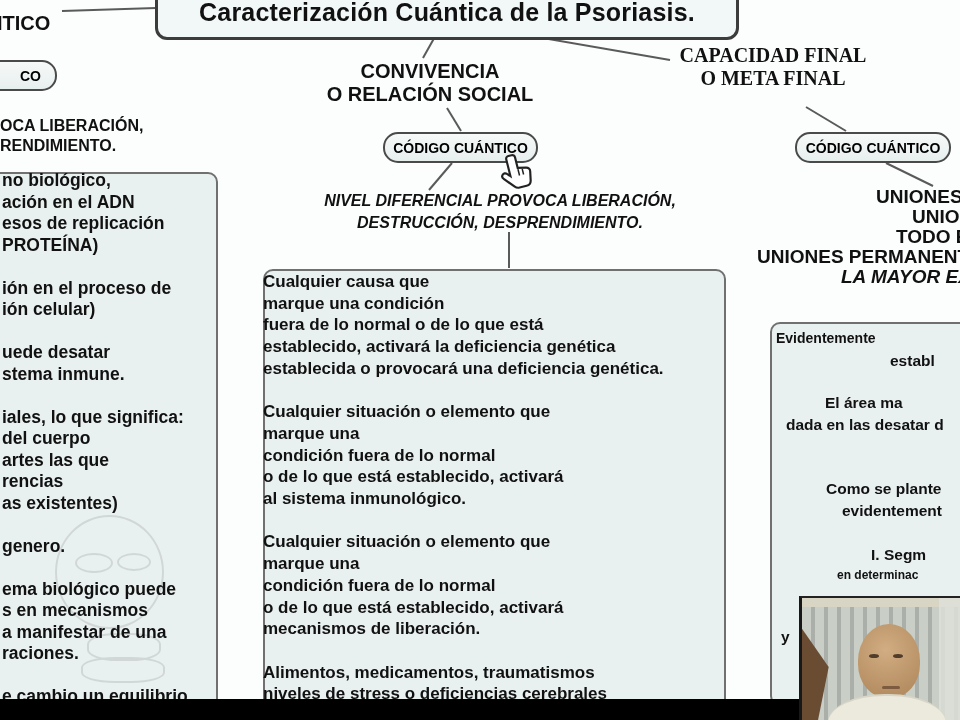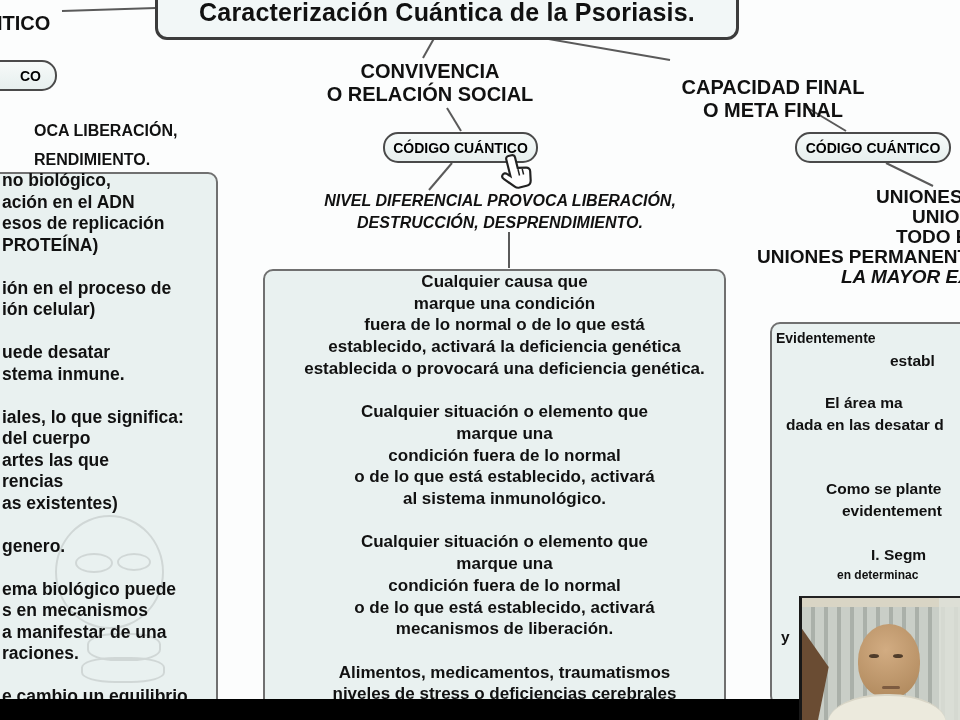--- a/index.html
+++ b/index.html
@@ -19,23 +19,23 @@
   }
   .heading{position:absolute;text-align:center;font-size:20px;line-height:23px;}
   .qbutton{
     position:absolute;height:31px;background:linear-gradient(#f6faf9,#e7efee);
     border:2px solid #4a4a4a;border-radius:15px;
     display:flex;align-items:center;justify-content:center;
     font-size:14px;color:#000;box-sizing:border-box;
   }
   .label{position:absolute;text-align:center;}
   .frag{position:absolute;font-size:19px;white-space:nowrap;}
-  #left-label{left:0;top:116px;font-size:16px;line-height:29px;text-align:left;padding-left:34px;}
+  #left-label{left:0;top:116px;font-size:16px;line-height:20px;text-align:left;}
   #left-box-text{position:absolute;left:2px;top:170px;width:225px;font-size:17.5px;line-height:21.5px;text-align:left;}
-  #center-box-text{position:absolute;left:275px;top:271px;width:459px;font-size:17px;line-height:21.7px;text-align:center;}
+  #center-box-text{position:absolute;left:263px;top:271px;width:459px;font-size:17px;line-height:21.7px;text-align:left;}
   #nivel-label{left:290px;top:190px;width:420px;font-size:16px;line-height:22px;font-style:italic;}
   #watermark{position:absolute;left:45px;top:515px;width:130px;height:165px;opacity:.16;pointer-events:none;}
   #watermark .wm{position:absolute;border:2px solid #555;border-radius:50%;}
   #bottom-bar{position:absolute;left:0;top:699px;width:960px;height:21px;background:#000;z-index:40;}
   
   #webcam{
     position:absolute;left:799px;top:596px;width:161px;height:124px;z-index:50;overflow:hidden;
     border-left:3px solid #181818;border-top:2px solid #222;box-sizing:border-box;
     background:repeating-linear-gradient(90deg,#c9cec7 0 9px,#aab0a9 9px 13px);
   }
@@ -144,21 +144,21 @@
 
 Cualquier situación o elemento que
 marque una
 condición fuera de lo normal
 o de lo que está establecido, activará
 mecanismos de liberación.
 
 Alimentos, medicamentos, traumatismos
 niveles de stress o deficiencias cerebrales</div>
 
-  <div class="heading pre" style="left:643px;top:76px;width:260px;">CAPACIDAD FINAL
+  <div class="heading pre" style="left:643px;top:44px;width:260px;font-family:Liberation Serif, serif;">CAPACIDAD FINAL
 O META FINAL</div>
   <div class="qbutton" style="left:795px;top:132px;width:156px;">
     <span>CÓDIGO CUÁNTICO</span>
   </div>
   <div class="frag" style="left:876px;top:186px;">UNIONES P</div>
   <div class="frag" style="left:912px;top:206px;">UNIO</div>
   <div class="frag" style="left:896px;top:226px;">TODO E</div>
   <div class="frag" style="left:757px;top:246px;">UNIONES PERMANENTES</div>
   <div class="frag" style="left:841px;top:266px;font-style:italic;">LA MAYOR EXT</div>
 

